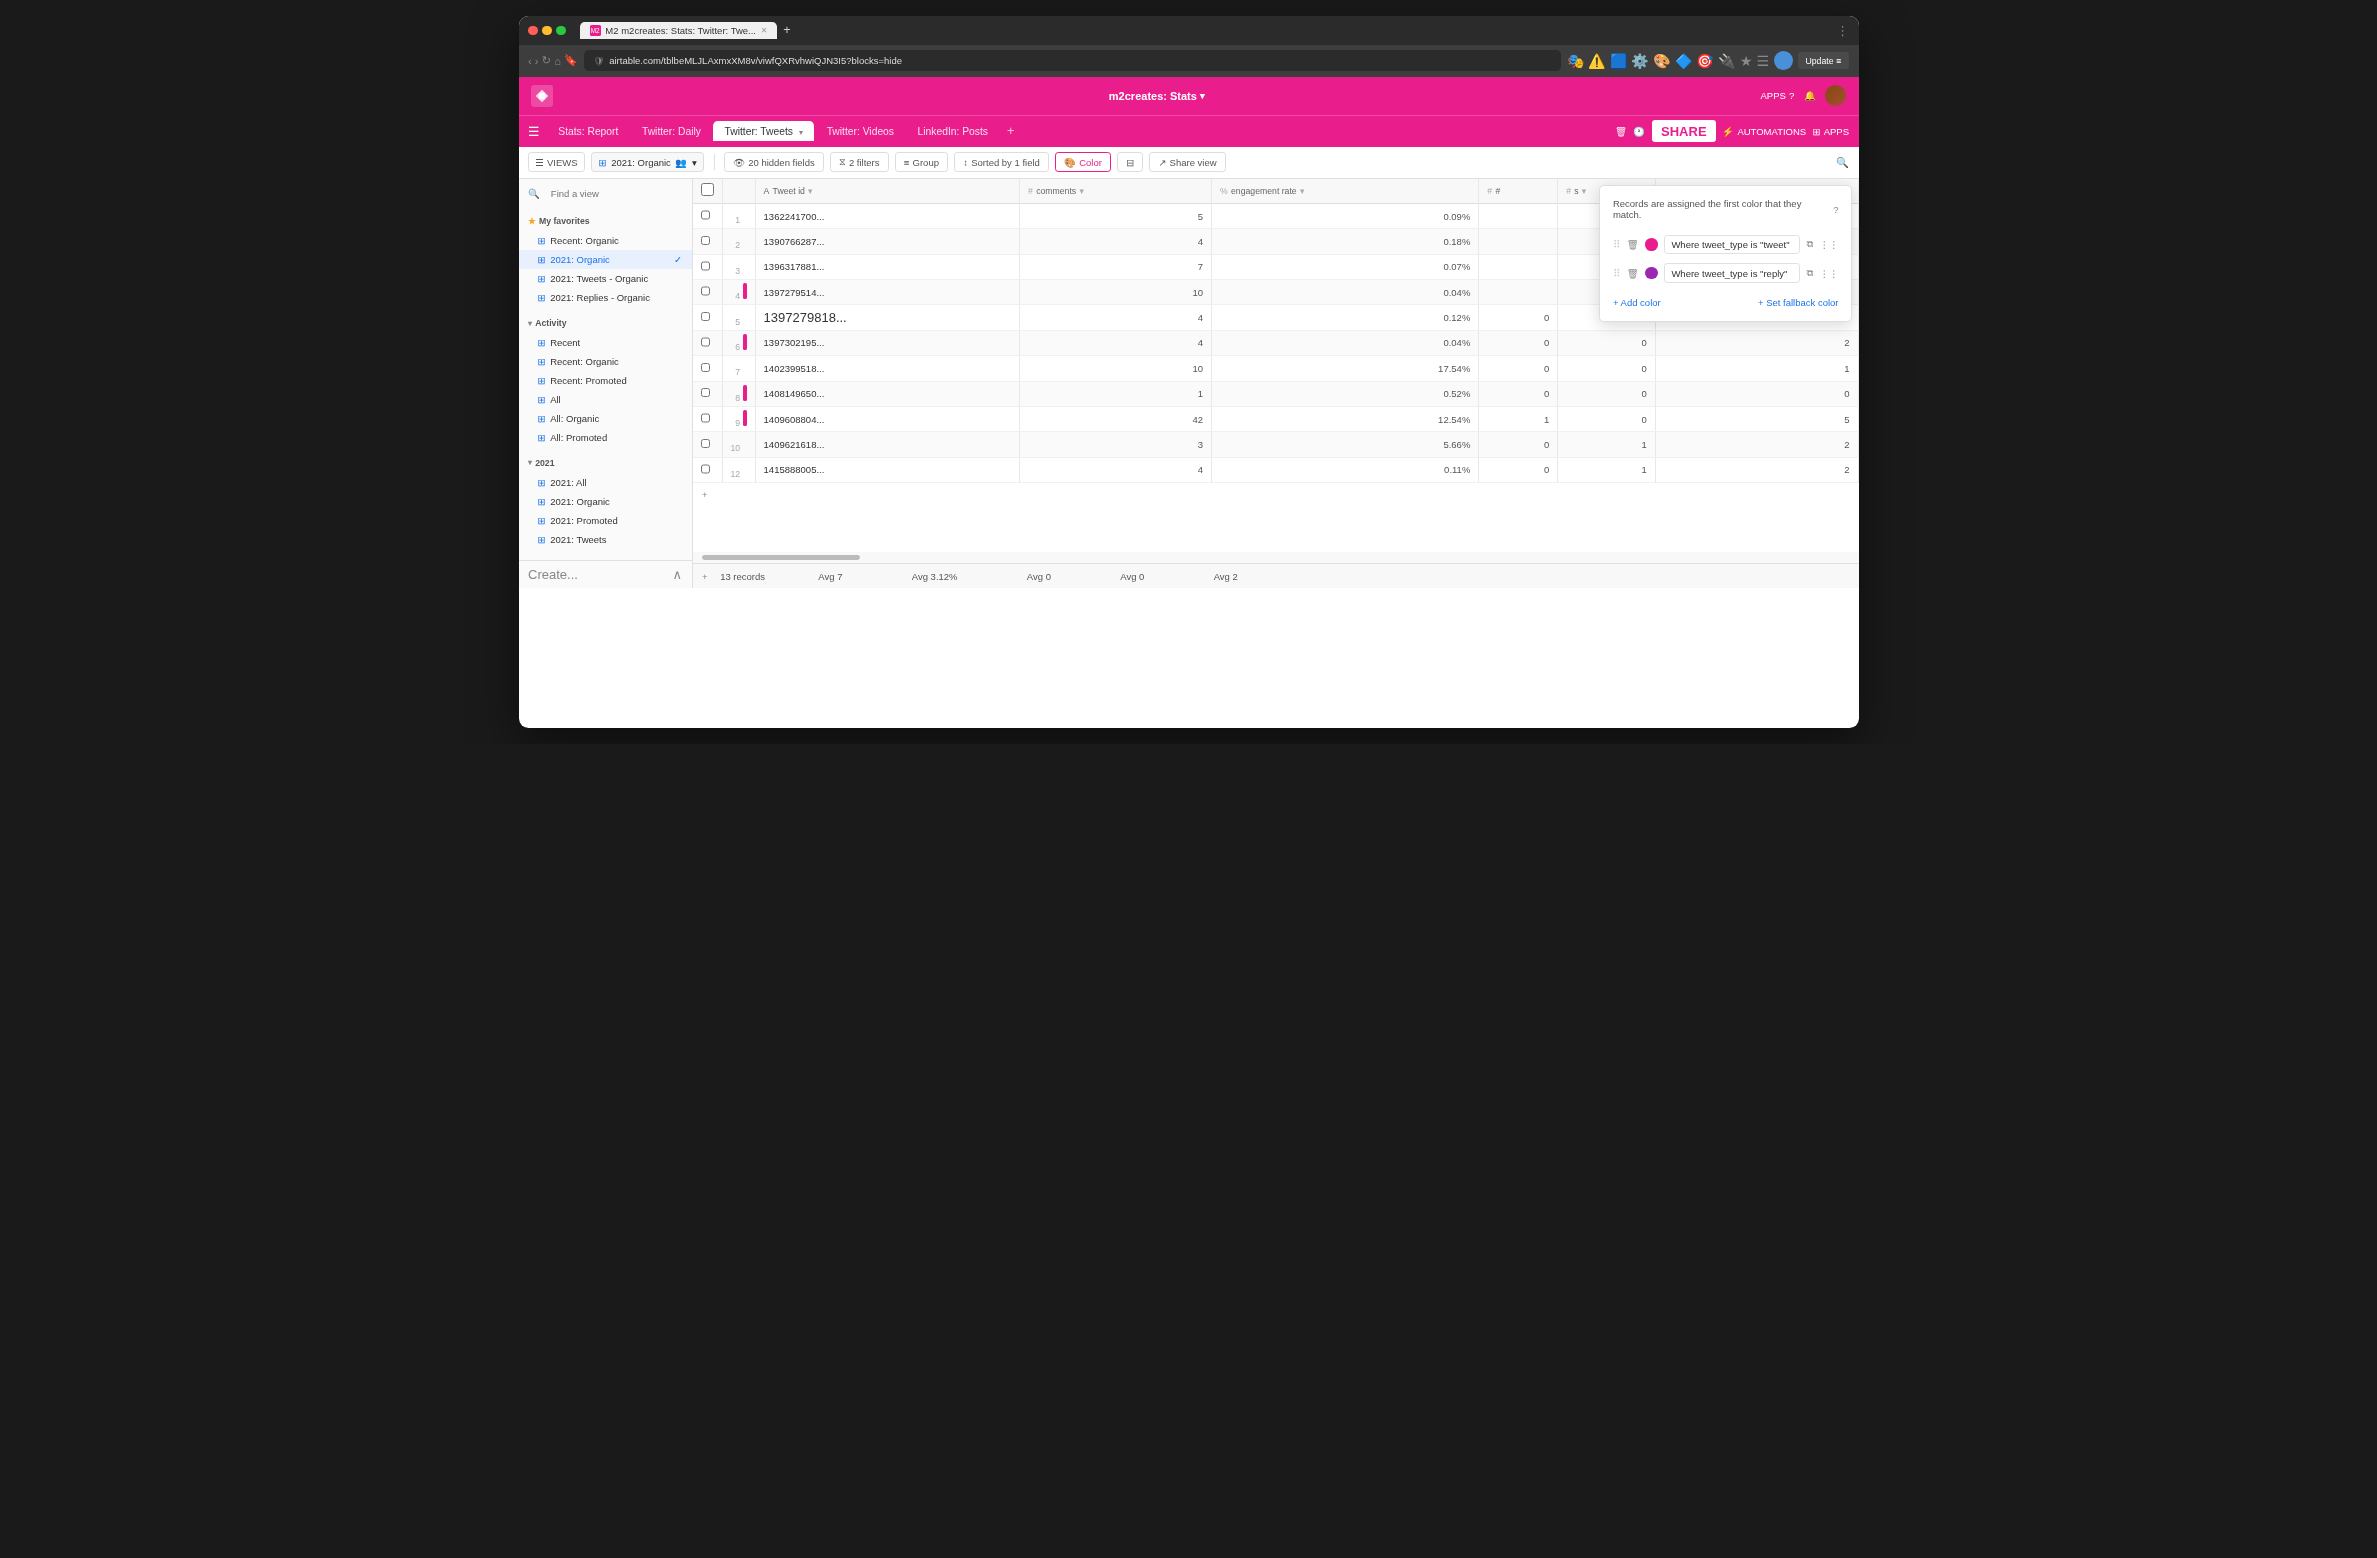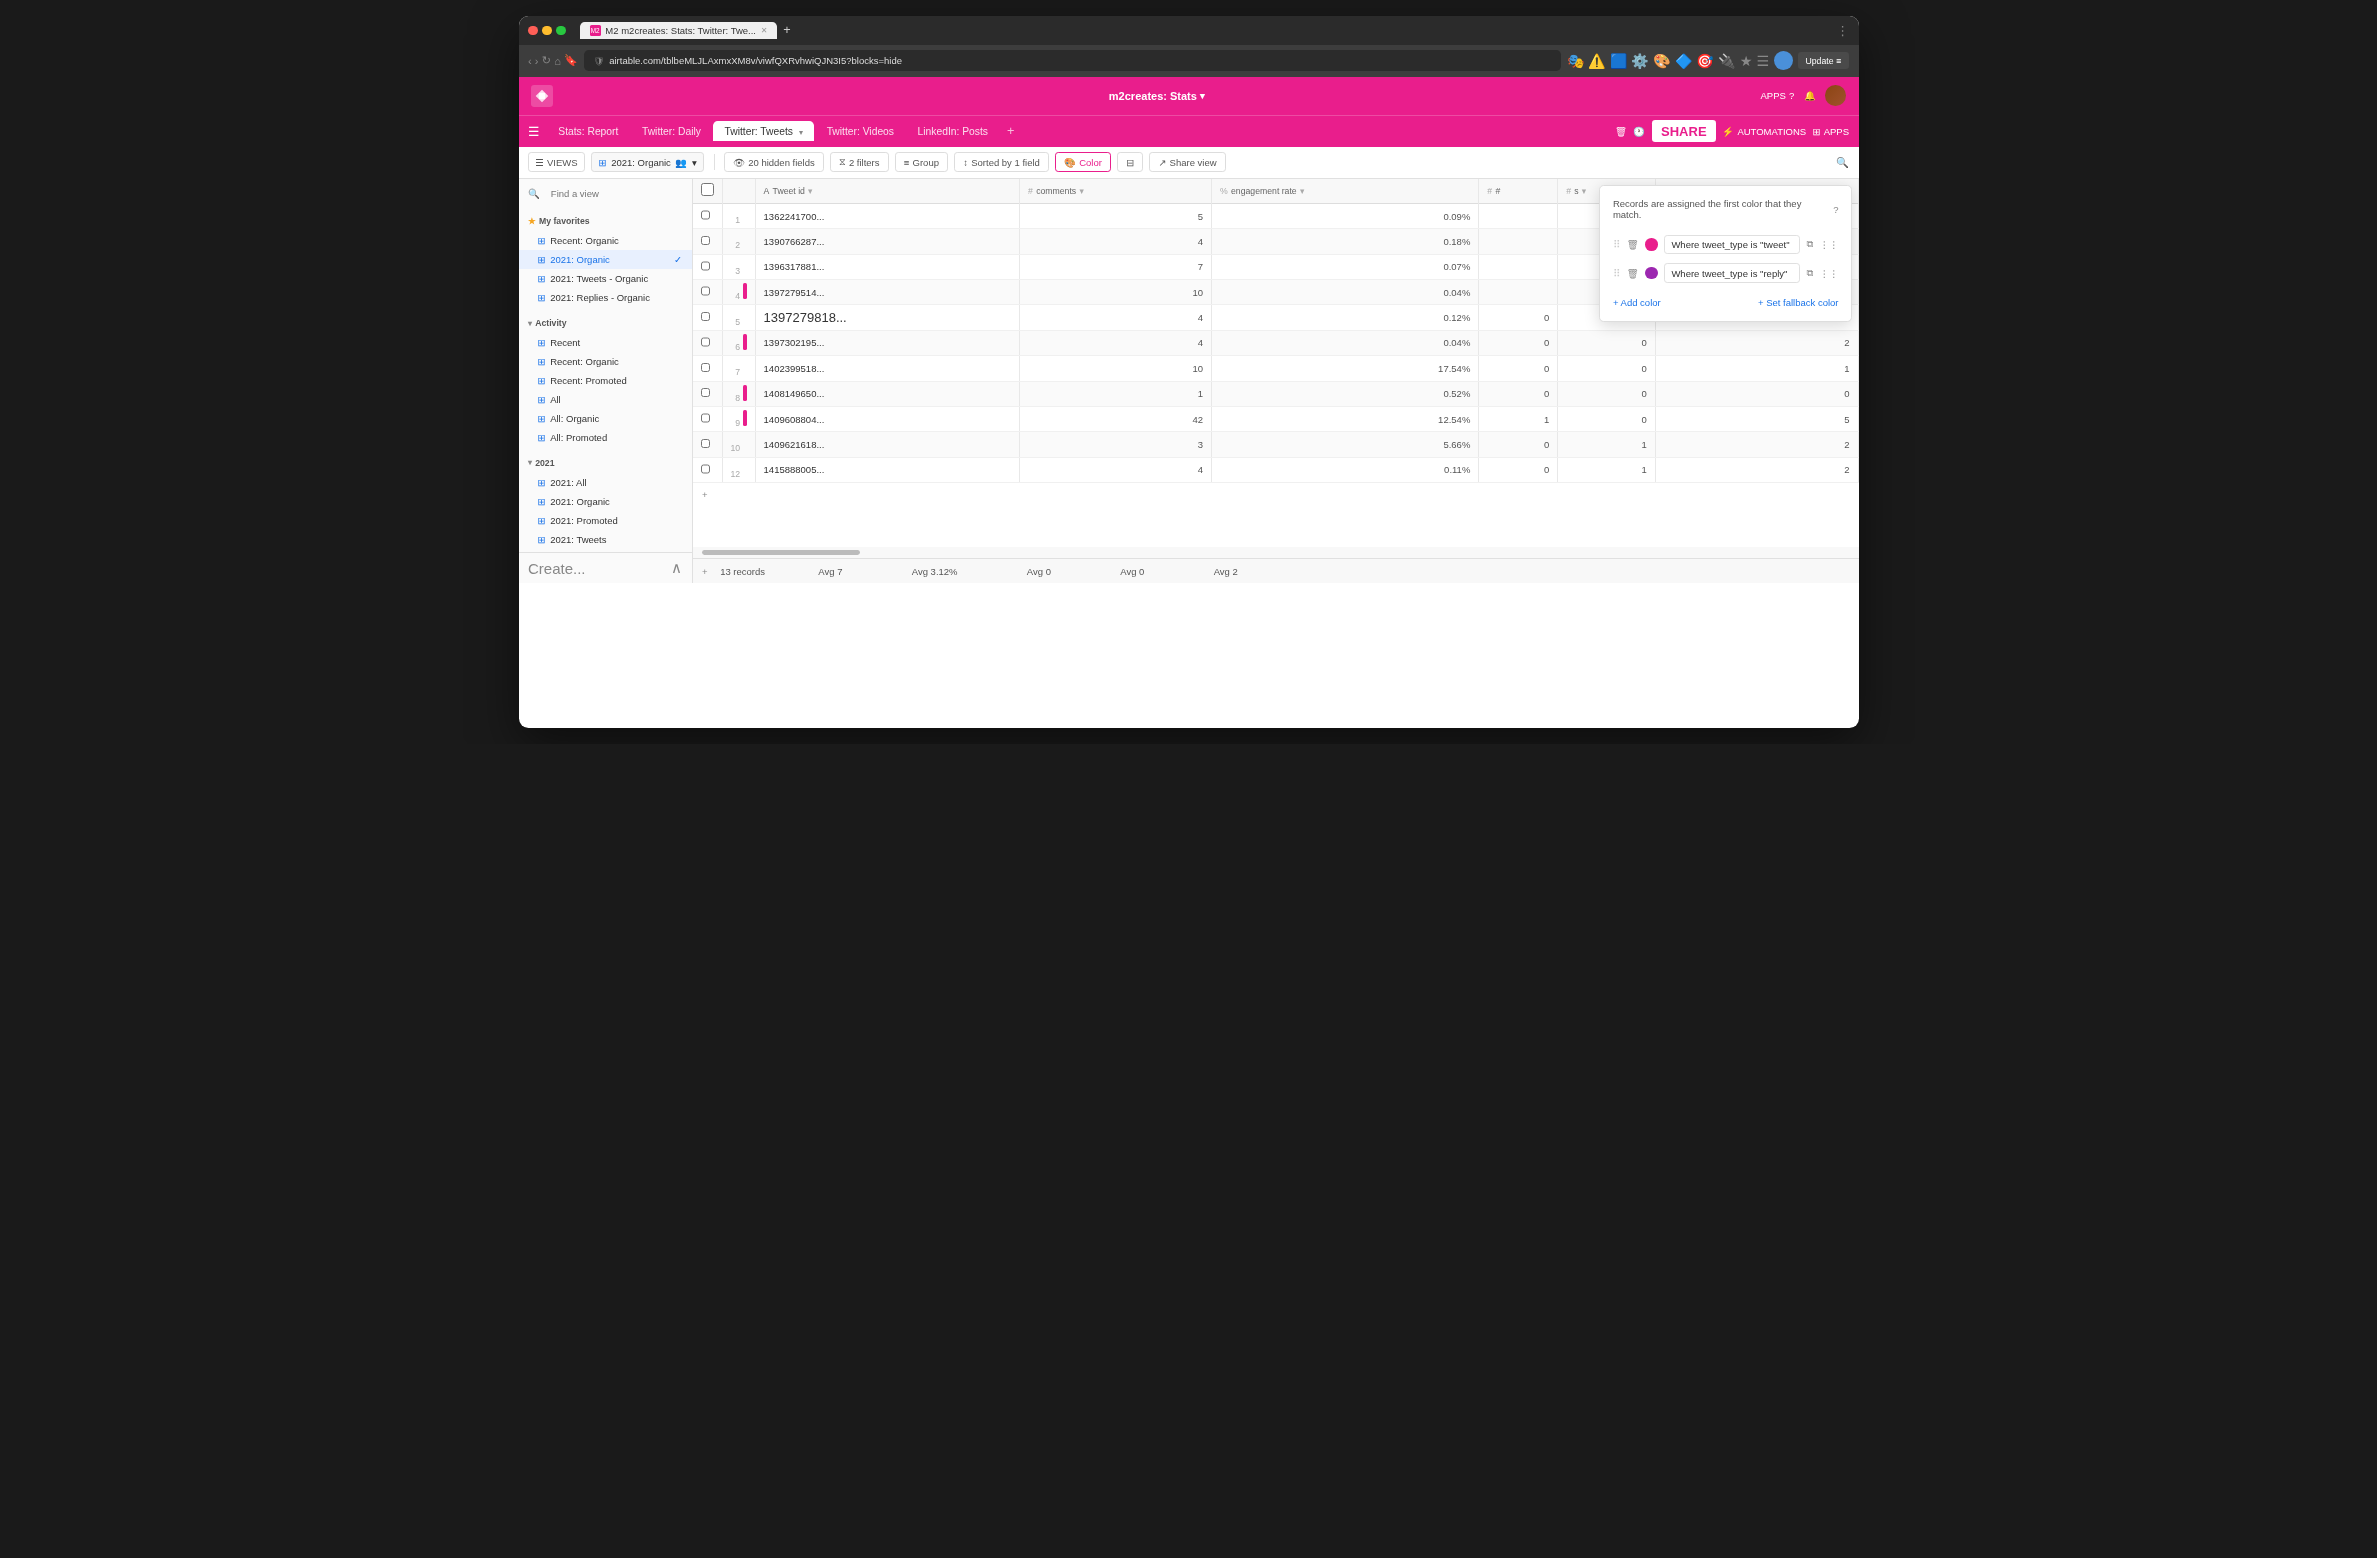--- a/index.html
+++ b/index.html
@@ -68,21 +68,21 @@
     .sidebar-gear { color: #888; font-size: 11px; cursor: pointer; }
     .sidebar-section { padding: 3.2px 0; }
     .sidebar-section-header { padding: 4.7px 9.5px; display: flex; align-items: center; gap: 3.2px; color: #555; font-size: 8.7px; font-weight: 600; cursor: pointer; }
     .sidebar-item { padding: 4px 9.5px 4px 19px; display: flex; align-items: center; gap: 4.7px; color: #333; font-size: 9.5px; cursor: pointer; }
     .sidebar-item.active { background: #e8f0fe; color: #1a73e8; }
     .sidebar-item.active .check { color: #1a73e8; }
     .grid-icon { color: #1a73e8; font-size: 9.5px; }
     .star-icon { color: #f5a623; font-size: 8.7px; }
     .chevron { font-size: 8px; color: #888; }
     .sidebar-item-label { flex: 1; }
-    .create-btn { padding: 6.3px 9.5px; color: #888; font-size: 15px; display: flex; align-items: center; justify-content: space-between; cursor: pointer; border-top: 0.8px solid #e0e0e0; }
+    .create-btn { padding: 6.3px 9.5px; color: #888; font-size: 13px; display: flex; align-items: center; justify-content: space-between; cursor: pointer; border-top: 0.8px solid #e0e0e0; margin-top: 8px; }
 
     
     .table-area { flex: 1; overflow: hidden; position: relative; display: flex; flex-direction: column; }
 
     
     .color-popup { position: absolute; top: 0; right: 95px; background: white; border: 0.8px solid #ddd; border-radius: 4.7px; box-shadow: 0 3.2px 16px rgba(0,0,0,0.15); z-index: 100; width: 253px; padding: 12.7px; }
     .color-popup-header { display: flex; align-items: center; gap: 4.7px; color: #555; font-size: 9.5px; margin-bottom: 9.5px; }
     .color-rule { display: flex; align-items: center; gap: 6.3px; padding: 4.7px 0; }
     .color-dot { width: 12.7px; height: 12.7px; border-radius: 50%; flex-shrink: 0; cursor: pointer; }
     .color-dot.pink { background: #e91e8c; }

